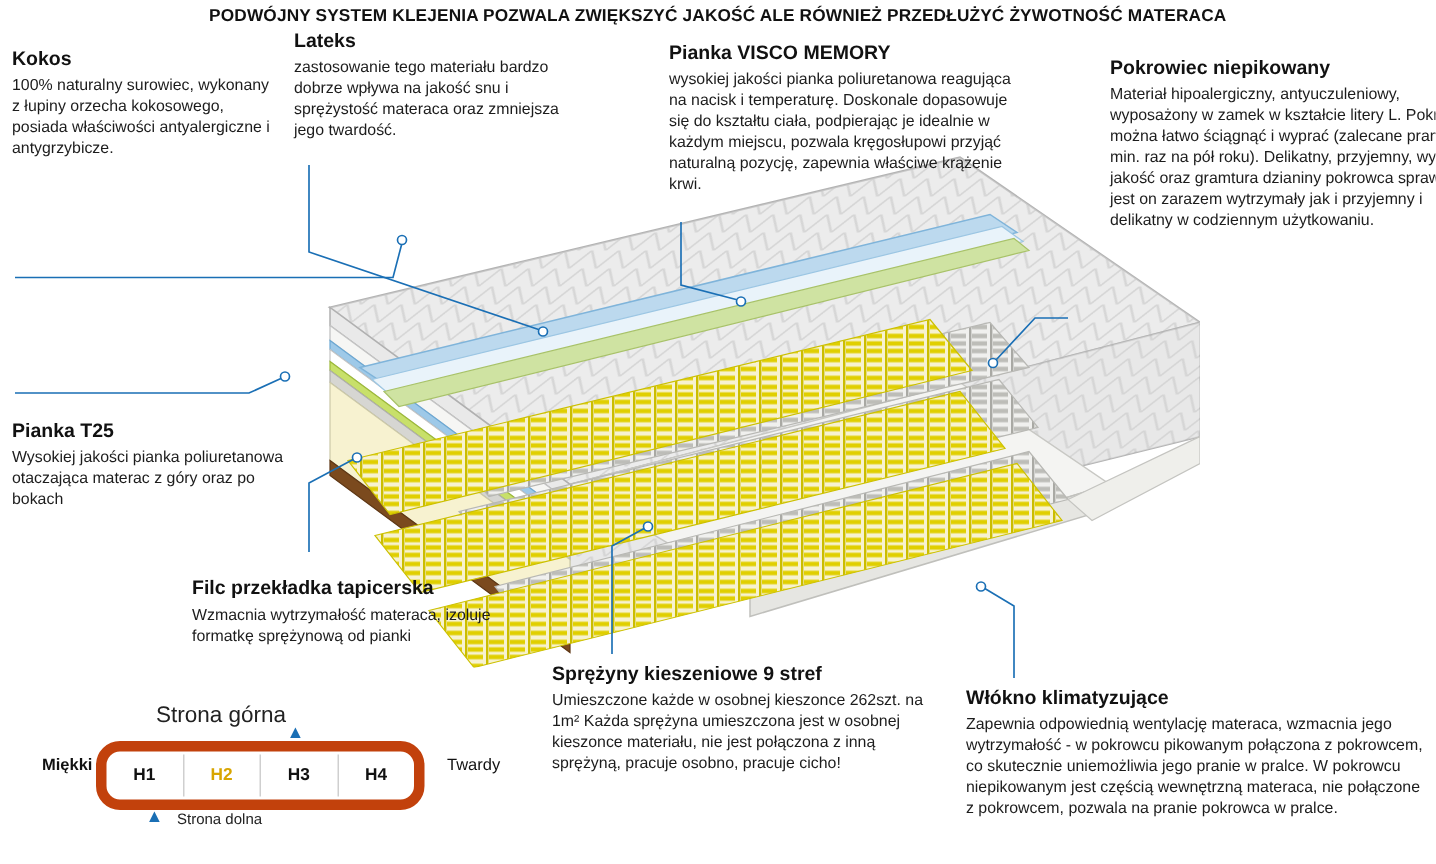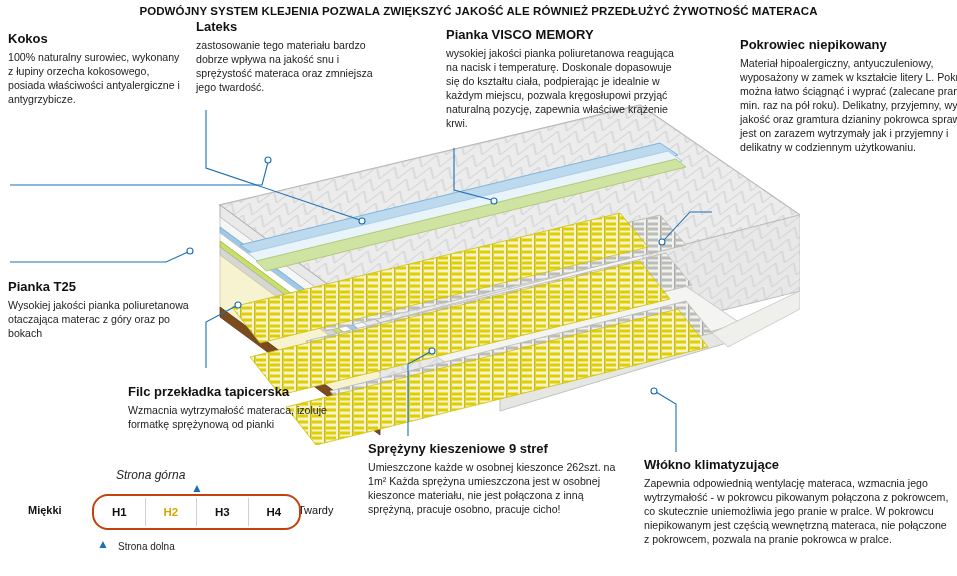--- a/index.html
+++ b/index.html
@@ -78,24 +78,23 @@
   .scale {
     position: absolute;
     left: 28px;
     top: 468px;
     width: 320px;
     height: 90px;
     font-size: 10.5px;
   }
   .scale .lbl-top {
     position: absolute;
-    left: 88px; top: 0px;
-    font-size: 12px;
+    left: 76px; top: 0px;
+    font-size: 15px;
     color: #222;
-    font-style: italic;
   }
   .scale .lbl-bottom {
     position: absolute;
     left: 90px; top: 73px;
     font-size: 10px;
     color: #222;
     text-align: center;
   }
   .scale .arrow-up, .scale .arrow-down {
     position: absolute;
@@ -114,24 +113,24 @@
   }
   .scale .hard {
     position: absolute;
     left: 270px; top: 36px;
     font-size: 11px;
     font-weight: normal;
     color: #111;
   }
   .scale .box {
     position: absolute;
-    left: 64px; top: 26px;
+    left: 36px; top: 26px;
     width: 205px;
     height: 32px;
-    border: 2px solid #c2410c;
+    border: 7px solid #c2410c;
     border-radius: 16px;
     background: #ffffff;
     display: flex;
     align-items: center;
   }
   .scale .box .seg {
     flex: 1;
     text-align: center;
     font-size: 11.5px;
     font-weight: bold;

